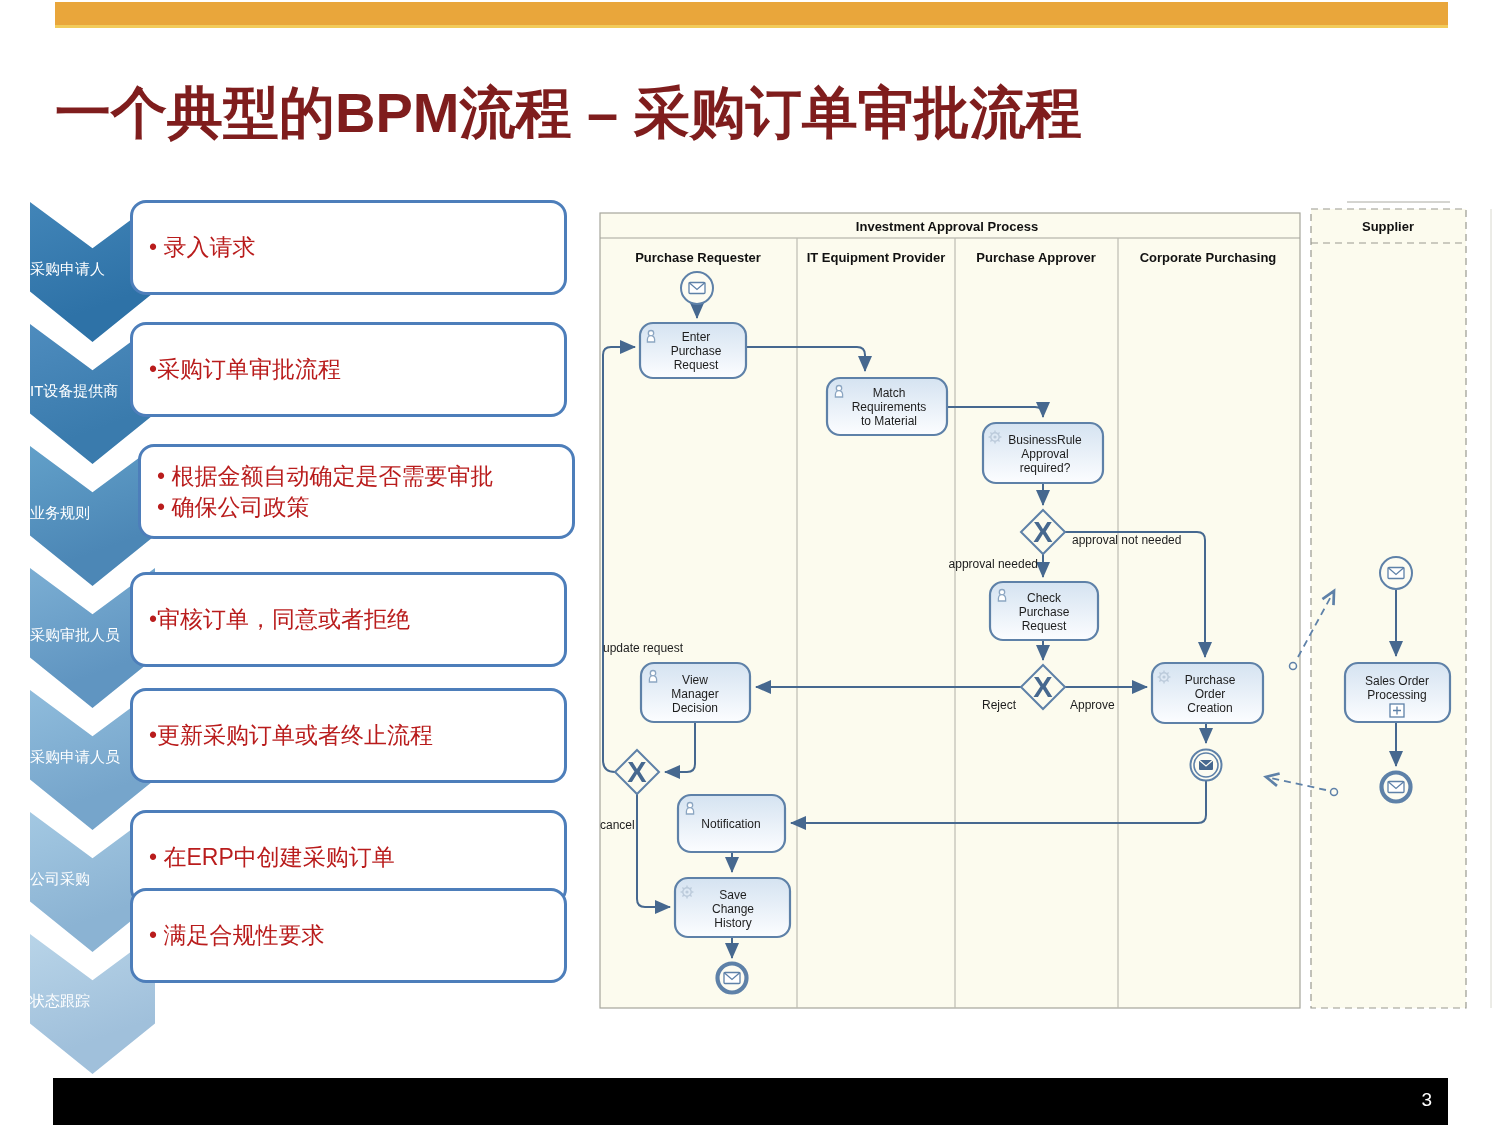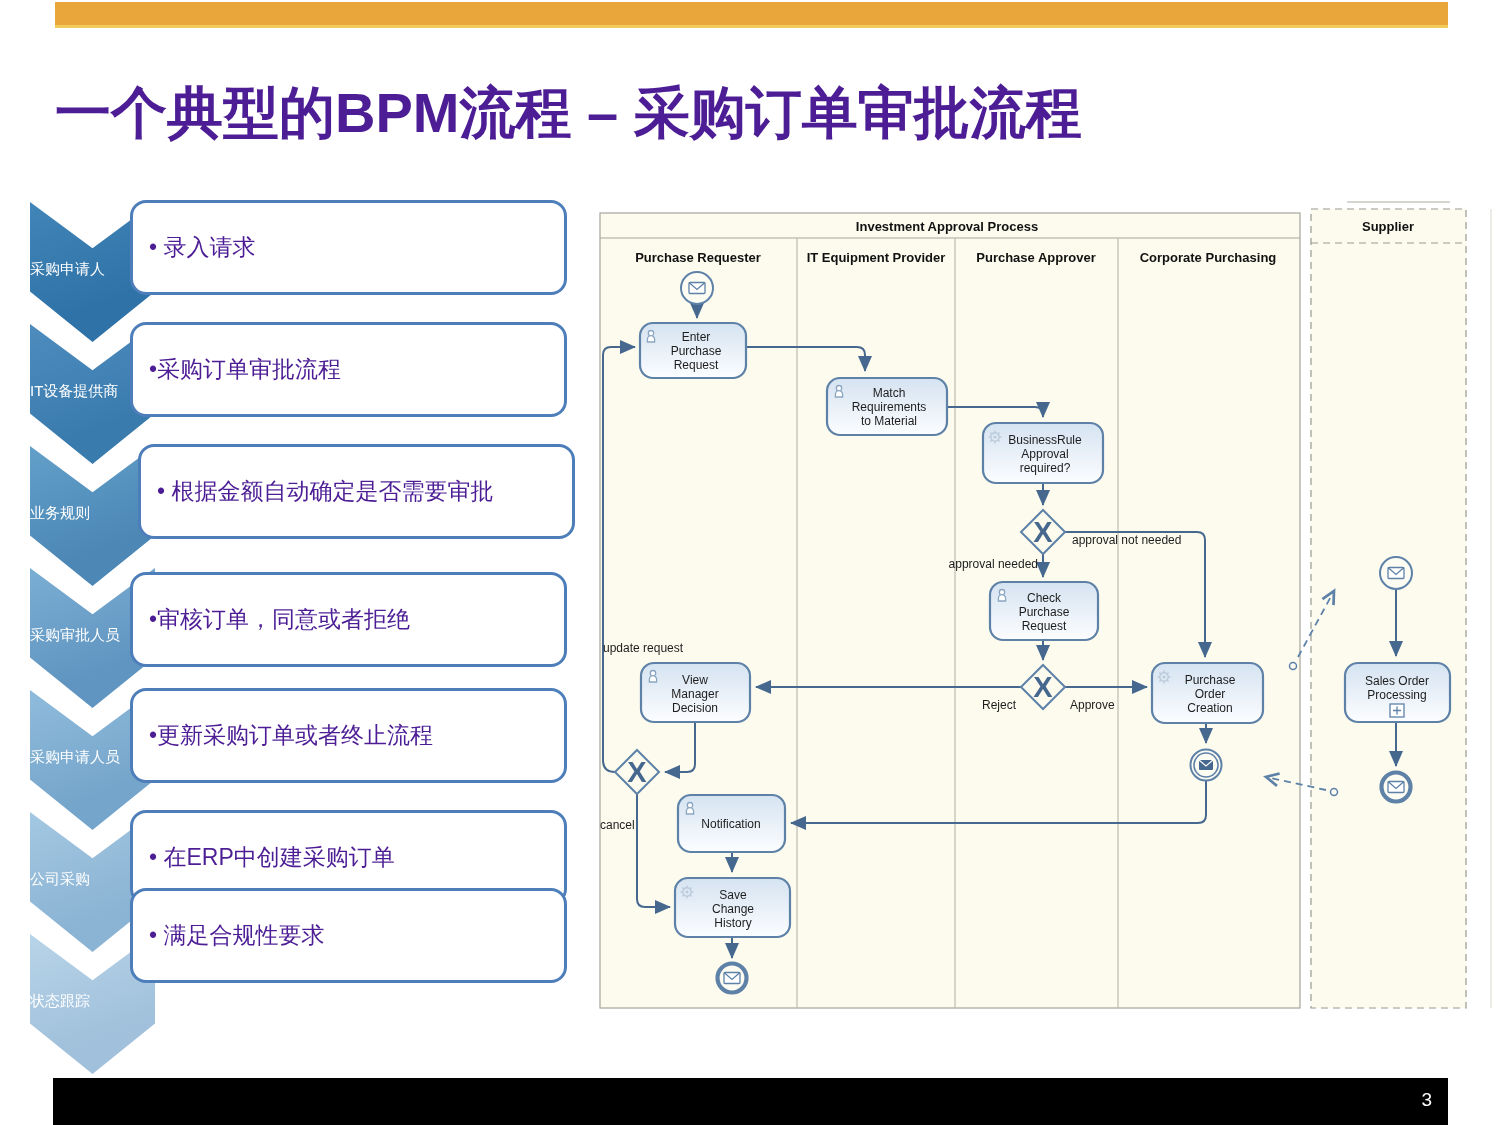--- a/index.html
+++ b/index.html
@@ -3,31 +3,31 @@
 <meta charset="utf-8">
 <style>
   html,body{margin:0;padding:0;background:#fff;}
   #slide{position:relative;width:1500px;height:1125px;background:#ffffff;overflow:hidden;
          font-family:"Liberation Sans",sans-serif;}
   
   #accent-bar{position:absolute;left:55px;top:2px;width:1393px;height:23px;
               background:#E9A63B;border-bottom:3px solid #F2CB5A;}
   
   #title{position:absolute;left:55px;top:76px;width:1300px;font-size:56px;font-weight:bold;
-         color:#4c1d95;letter-spacing:0px;white-space:nowrap;}
+         color:#7f1d1d;letter-spacing:0px;white-space:nowrap;}
   
   .chev{position:absolute;left:30px;width:125px;height:140px;
         clip-path:polygon(0% 0%,50% 33%,100% 0%,100% 64%,50% 100%,0% 64%);}
   .chev span{position:absolute;top:58px;left:0;width:100%;
              color:#ffffff;font-size:15px;}
   
   .bbox{position:absolute;left:130px;width:437px;height:95px;background:#ffffff;
         border:3px solid #4D7EBA;border-radius:16px;box-sizing:border-box;
         display:flex;flex-direction:column;justify-content:center;padding-left:16px;}
-  .bbox .line{font-size:23px;color:#4c1d95;line-height:31px;white-space:nowrap;}
+  .bbox .line{font-size:23px;color:#b91c1c;line-height:31px;white-space:nowrap;}
   
   #footer-bar{position:absolute;left:53px;top:1078px;width:1395px;height:47px;background:#000000;}
   #footer-bar span{position:absolute;right:16px;top:0;line-height:44px;color:#ffffff;font-size:19px;}
   
   .hdr{font:bold 13px "Liberation Sans",sans-serif;fill:#111;text-anchor:middle;}
   .tasktext{font:12px "Liberation Sans",sans-serif;fill:#1d1d1d;text-anchor:middle;}
   .lbl{font:12px "Liberation Sans",sans-serif;fill:#1d1d1d;}
   .gwx{font:bold 29px "Liberation Sans",sans-serif;fill:#46688F;text-anchor:middle;}
   .task{fill:url(#taskFill);stroke:#5E81A8;stroke-width:2.2;}
   .flow{stroke:#46688F;stroke-width:2;fill:none;}
@@ -67,20 +67,21 @@
     </div>
 
   <div class="bbox" style="top:200px;">
     <div class="line">• 录入请求</div>
     </div>
   <div class="bbox" style="top:322px;">
     <div class="line">•采购订单审批流程</div>
     </div>
   <div class="bbox" style="top:444px;margin-left:8px;">
     <div class="line">• 根据金额自动确定是否需要审批</div>
+    <div class="line">• 确保公司政策</div>
     </div>
   <div class="bbox" style="top:572px;">
     <div class="line">•审核订单，同意或者拒绝</div>
     </div>
   <div class="bbox" style="top:688px;">
     <div class="line">•更新采购订单或者终止流程</div>
     </div>
   <div class="bbox" style="top:810px;">
     <div class="line">• 在ERP中创建采购订单</div>
     </div>

